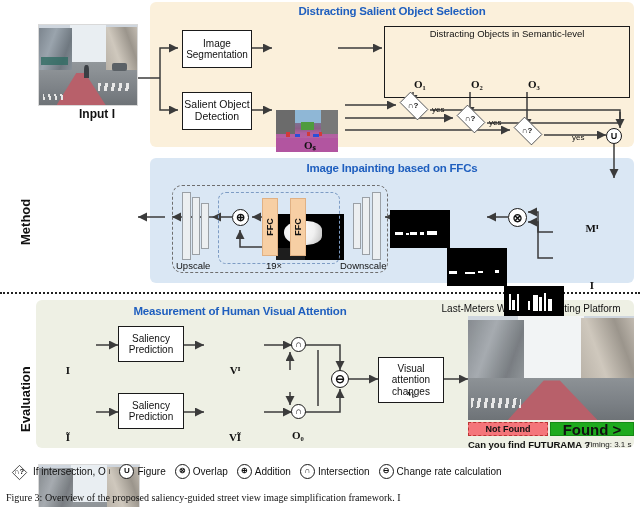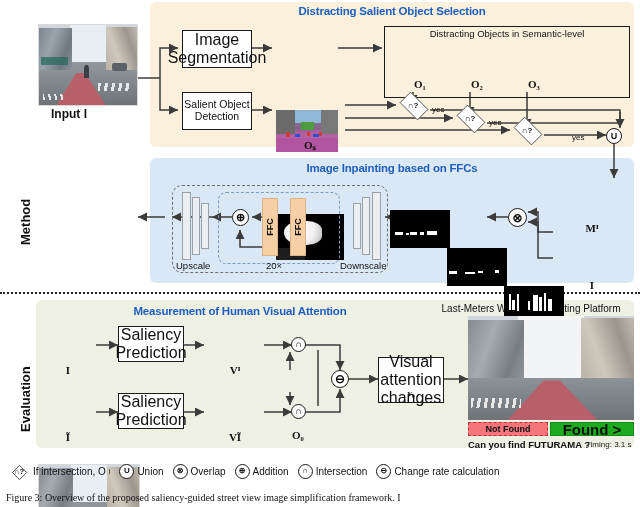--- a/index.html
+++ b/index.html
@@ -36,21 +36,21 @@
   
   .divider{
     position:absolute;left:0px;top:292px;width:640px;height:0;
     border-top:2px dotted #222;
   }
 
   
   .pbox{
     position:absolute;box-sizing:border-box;border:1.6px solid #1a1a1a;
     background:#ffffff;display:flex;align-items:center;justify-content:center;
-    text-align:center;line-height:1.12;font-size:16px;color:#111;
+    text-align:center;line-height:1.12;font-size:10px;color:#111;
   }
 
   
   .thumb{position:absolute;overflow:hidden;background:#888;}
   .thumb.bordered{border:1px solid #d9d9d9;}
 
   
   .street{
     background:
       linear-gradient(180deg,#cfd6de 0%,#cfd6de 34%,#9aa0a4 34%,#8e9397 52%,#7e8488 100%);
@@ -268,21 +268,21 @@
       <div class="bldgL"></div>
       <div class="bldgR"></div>
     <div class="shopL"></div>
       <div class="road"></div>
       <div class="bike"></div>
     <div class="cross"></div>
       <div class="crossL"></div>
       <div class="car"></div>
       <div class="ped"></div>
   </div>
-  <div class="cap cap-b" style="left:20px;top:107px;width:98px;font-size:12px;">Input I</div>
+  <div class="cap cap-b" style="left:48px;top:107px;width:98px;font-size:12px;">Input I</div>
 
   <div class="pbox" style="left:182px;top:30px;width:70px;height:38px;white-space:pre-line;">Image
 Segmentation</div>
   <div class="pbox" style="left:182px;top:92px;width:70px;height:38px;white-space:pre-line;font-size:10.5px;">Salient Object
 Detection</div>
 
   <div class="thumb segmap" style="left:276px;top:28px;width:62px;height:42px;">
     <div class="bl"></div>
       <div class="br"></div>
       <div class="veg"></div>
@@ -369,21 +369,21 @@
   <div class="lbl" style="left:176px;top:260px;">Upscale</div>
 
   <div class="op" style="left:232px;top:209px;width:17px;height:17px;font-size:11px;">⊕</div>
 
   <div class="ffc" style="left:262px;top:198px;width:14px;height:56px;">
       <span>FFC</span>
     </div>
   <div class="ffc" style="left:290px;top:198px;width:14px;height:56px;">
       <span>FFC</span>
     </div>
-  <div class="lbl" style="left:266px;top:260px;">20×</div>
+  <div class="lbl" style="left:266px;top:260px;">19×</div>
 
   <div class="slab" style="left:353px;top:203px;width:6px;height:44px;"></div>
   <div class="slab" style="left:362px;top:197px;width:6px;height:56px;"></div>
   <div class="slab" style="left:372px;top:192px;width:7px;height:66px;"></div>
   <div class="lbl" style="left:340px;top:260px;">Downscale</div>
 
   <div class="op" style="left:508px;top:208px;width:19px;height:19px;font-size:12px;">⊗</div>
 
   <div class="cap cap-serif" style="left:554px;top:222px;width:76px;">Mᴵ</div>
 
@@ -432,21 +432,21 @@
     <div class="legend-item">
       <div class="lg-diamond">
         <div class="d"></div>
           <div class="t">∩?</div>
       </div>
       <span class="lg-txt">If intersection, O</span>
         <span class="sub">i</span>
     </div>
     <div class="legend-item">
       <div class="lg-circ">U</div>
-      <span class="lg-txt">Union</span>
+      <span class="lg-txt">Figure</span>
     </div>
     <div class="legend-item">
       <div class="lg-circ">⊗</div>
       <span class="lg-txt">Overlap</span>
     </div>
     <div class="legend-item">
       <div class="lg-circ">⊕</div>
       <span class="lg-txt">Addition</span>
     </div>
     <div class="legend-item">

